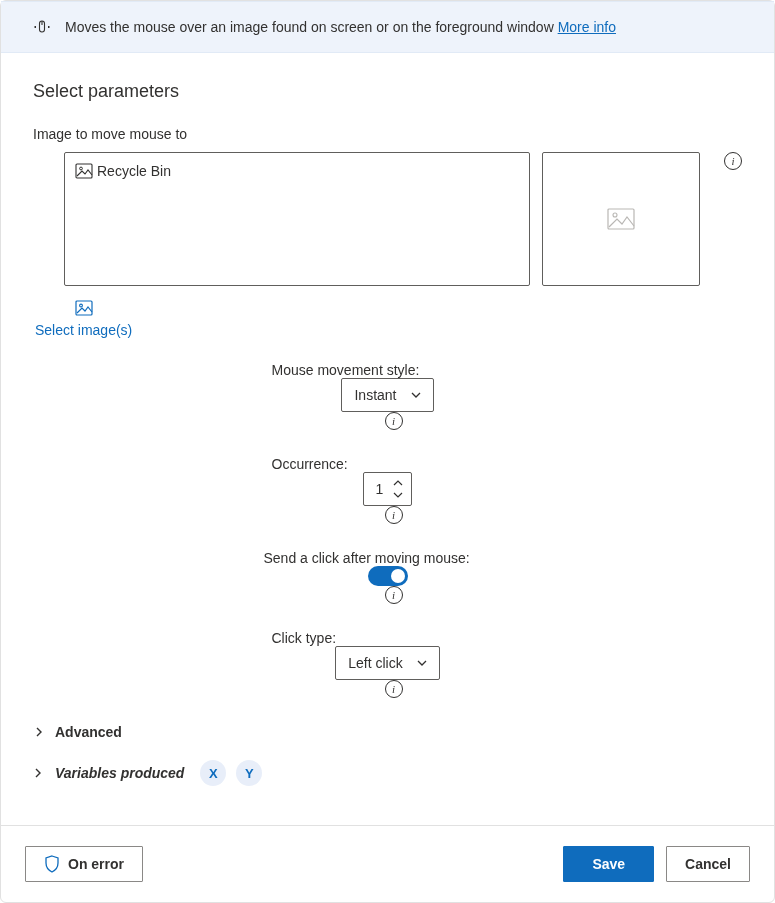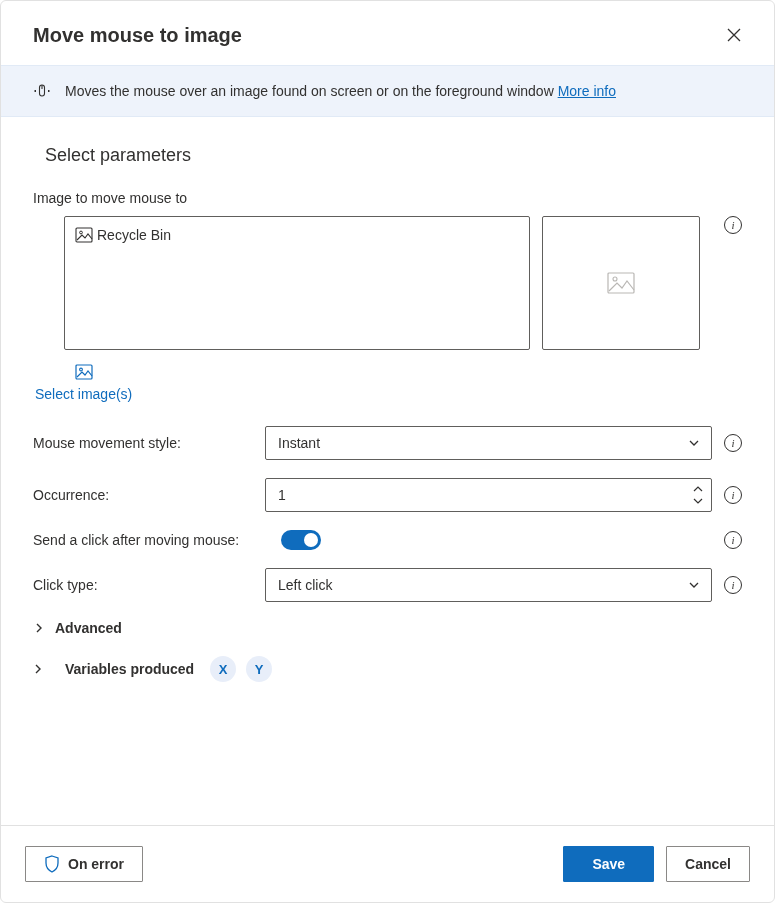--- a/index.html
+++ b/index.html
@@ -63,21 +63,21 @@
   
   .body {
     flex: 1;
     overflow: auto;
     padding: 24px 32px 10px 32px;
   }
   .section-title {
     font-size: 18px;
     font-weight: 400;
     color: #323130;
-    margin: 4px 0 24px 12px;
+    margin: 4px 0 24px 0;
   }
   .field-label {
     font-size: 14px;
     color: #323130;
     margin-bottom: 10px;
   }
 
   
   .image-row {
     display: flex;
@@ -116,21 +116,22 @@
     color: #0f6cbd;
     cursor: pointer;
     padding-left: 2px;
     flex-direction: column;
   }
 
   
   .param-row {
     display: flex;
     align-items: center;
-    margin-bottom: 18px;
+    margin-bottom: 26px;
+    flex-direction: column;
   }
   .param-label {
     width: 232px;
     font-size: 14px;
     color: #323130;
   }
   .param-control {
     flex: 1;
     display: flex;
     align-items: center;
@@ -251,21 +252,21 @@
     margin-left: 8px;
   }
   .vars-row {
     display: flex;
     align-items: center;
     gap: 2px;
     margin-top: 20px;
     cursor: pointer;
     font-weight: 600;
   }
-  .vars-row .label { margin-left: 20px; }
+  .vars-row .label { margin-left: 10px; font-style: italic; }
 
   
   .footer {
     border-top: 1px solid #e1e1e1;
     padding: 20px 24px;
     display: flex;
     align-items: center;
     justify-content: space-between;
   }
   .btn {
@@ -290,28 +291,20 @@
   }
   .footer-right { display: flex; gap: 12px; }
 
   svg { display: block; }
 </style>
 </head>
 <body>
 
 <div class="dialog">
 
-  <div class="header">
-    <div class="header-title">Move mouse to image</div>
-    <div class="close-btn">
-      <svg width="14" height="14" viewBox="0 0 14 14">
-        <path d="M1 1 L13 13 M13 1 L1 13" stroke="#323130" stroke-width="1.3" fill="none"></path>
-      </svg>
-    </div>
-  </div>
 
   <div class="info-banner">
     <svg width="18" height="18" viewBox="0 0 18 18">
       <rect x="6.5" y="3" width="5" height="11" rx="2.5" fill="none" stroke="#323130" stroke-width="1.1"></rect>
       <line x1="9" y1="3" x2="9" y2="7" stroke="#323130" stroke-width="1.1"></line>
       <path d="M3 9 L1 9 M3 9 L2 8 M3 9 L2 10" stroke="#323130" stroke-width="1" fill="none"></path>
       <path d="M15 9 L17 9 M15 9 L16 8 M15 9 L16 10" stroke="#323130" stroke-width="1" fill="none"></path>
     </svg>
     <div>
       <span>Moves the mouse over an image found on screen or on the foreground window</span>

